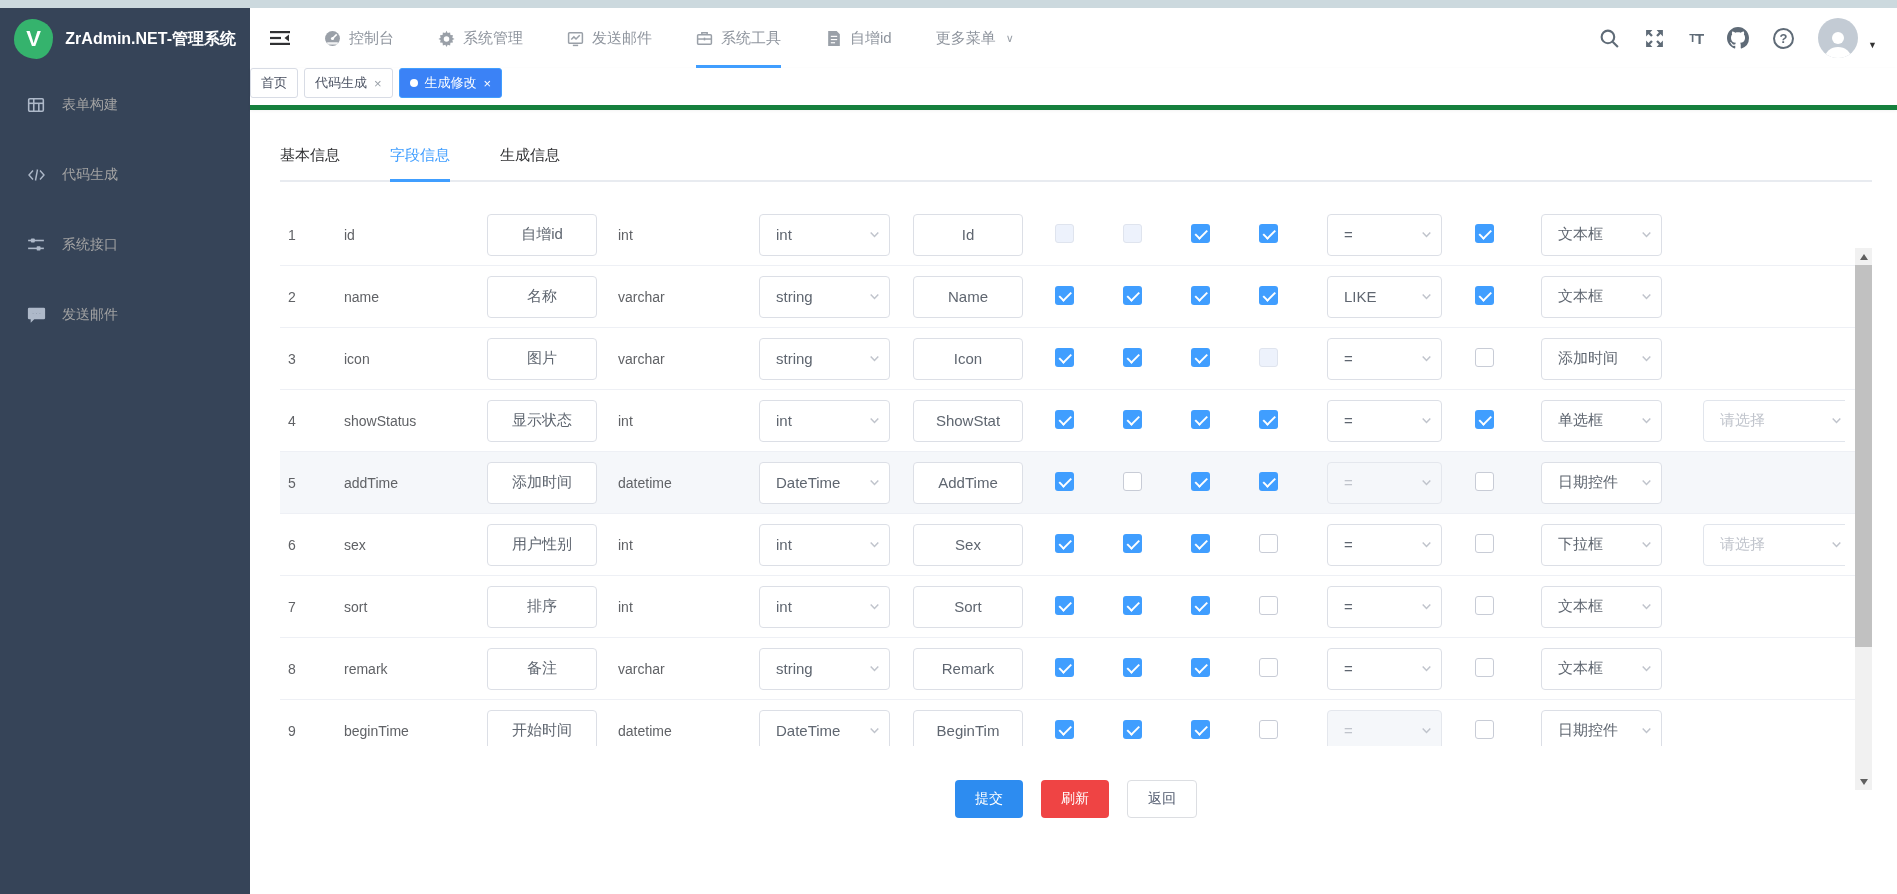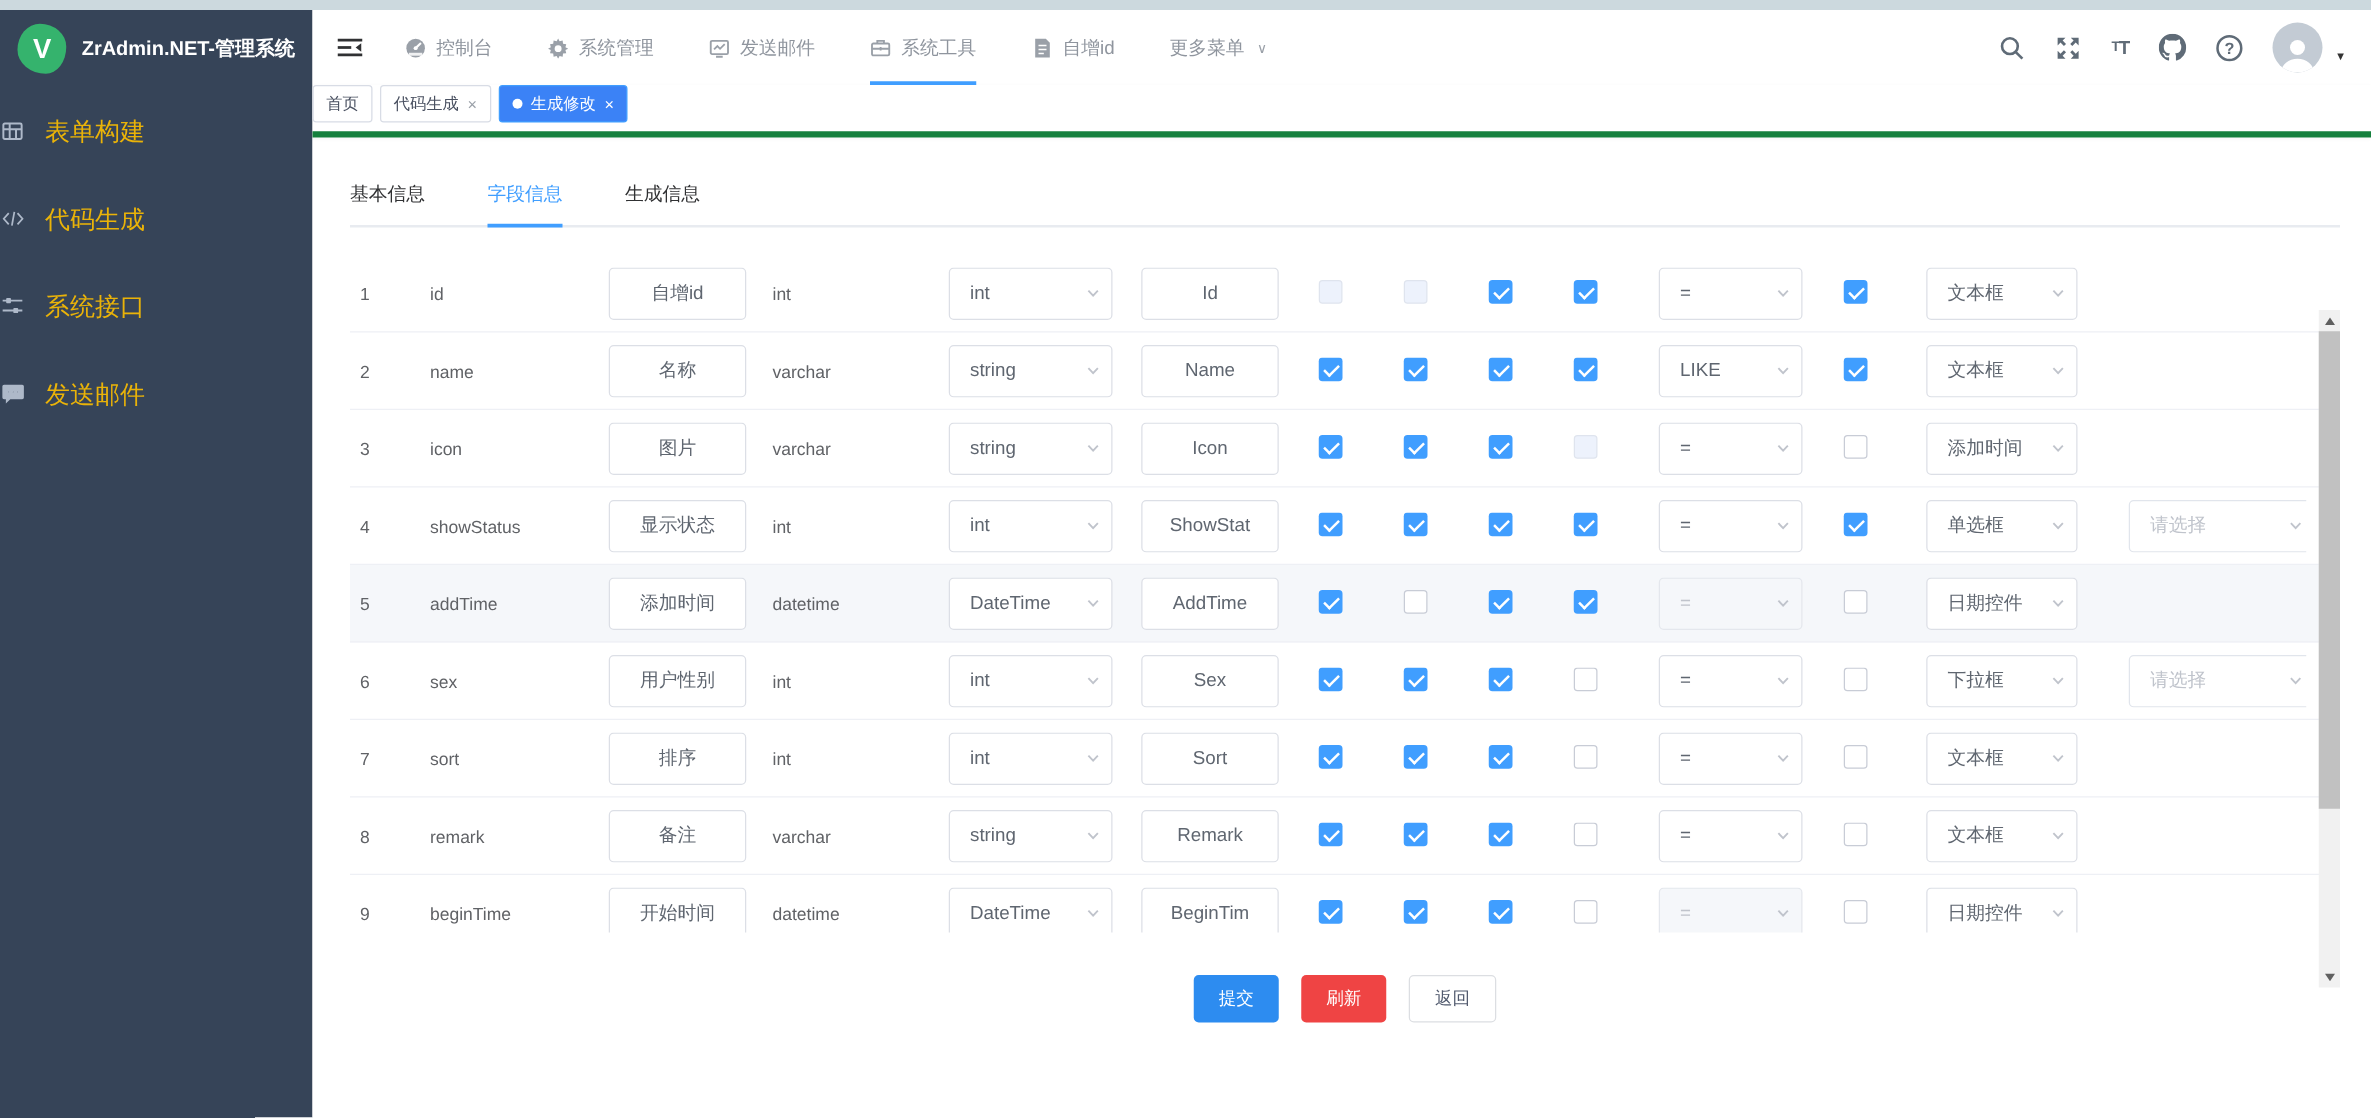--- a/index.html
+++ b/index.html
@@ -9,22 +9,22 @@
   .app { display:flex; height:886px; }
 
   
   .sidebar { width:250px; flex-shrink:0; background:#364458; }
   .logo-row { display:flex; align-items:center; gap:12px; height:62px; padding:0 14px; }
   .logo-badge { width:40px; height:40px; border-radius:46% 54% 42% 58%/52% 46% 54% 48%;
     background:#35b36d; color:#fff; font-weight:bold; font-size:22px;
     display:flex; align-items:center; justify-content:center; }
   .logo-title { color:#fff; font-weight:bold; font-size:16px; white-space:nowrap; }
   .menu { padding-top:0; }
-  .menu-item { display:flex; align-items:center; gap:16px; height:70px; 
-    color:#eab308; font-size:20px; cursor:pointer; }
+  .menu-item { display:flex; align-items:center; gap:16px; height:70px; padding-left:26px;
+    color:#a3a3a3; font-size:14px; cursor:pointer; }
   .menu-item .icon-slot { width:20px; height:20px; display:flex; align-items:center; justify-content:center; }
   .menu-item svg { stroke:#aeb9c9; fill:none; stroke-width:1.4; }
   .menu-item svg .filled { fill:#aeb9c9; stroke:none; }
 
   
   .main { flex:1; min-width:0; display:flex; flex-direction:column; background:#fff; }
 
   .navbar { height:60px; display:flex; align-items:center; padding:0 20px; }
   .hamburger { margin-right:34px; display:flex; cursor:pointer; }
   .nav-items { display:flex; gap:44px; height:100%; align-items:stretch; }

